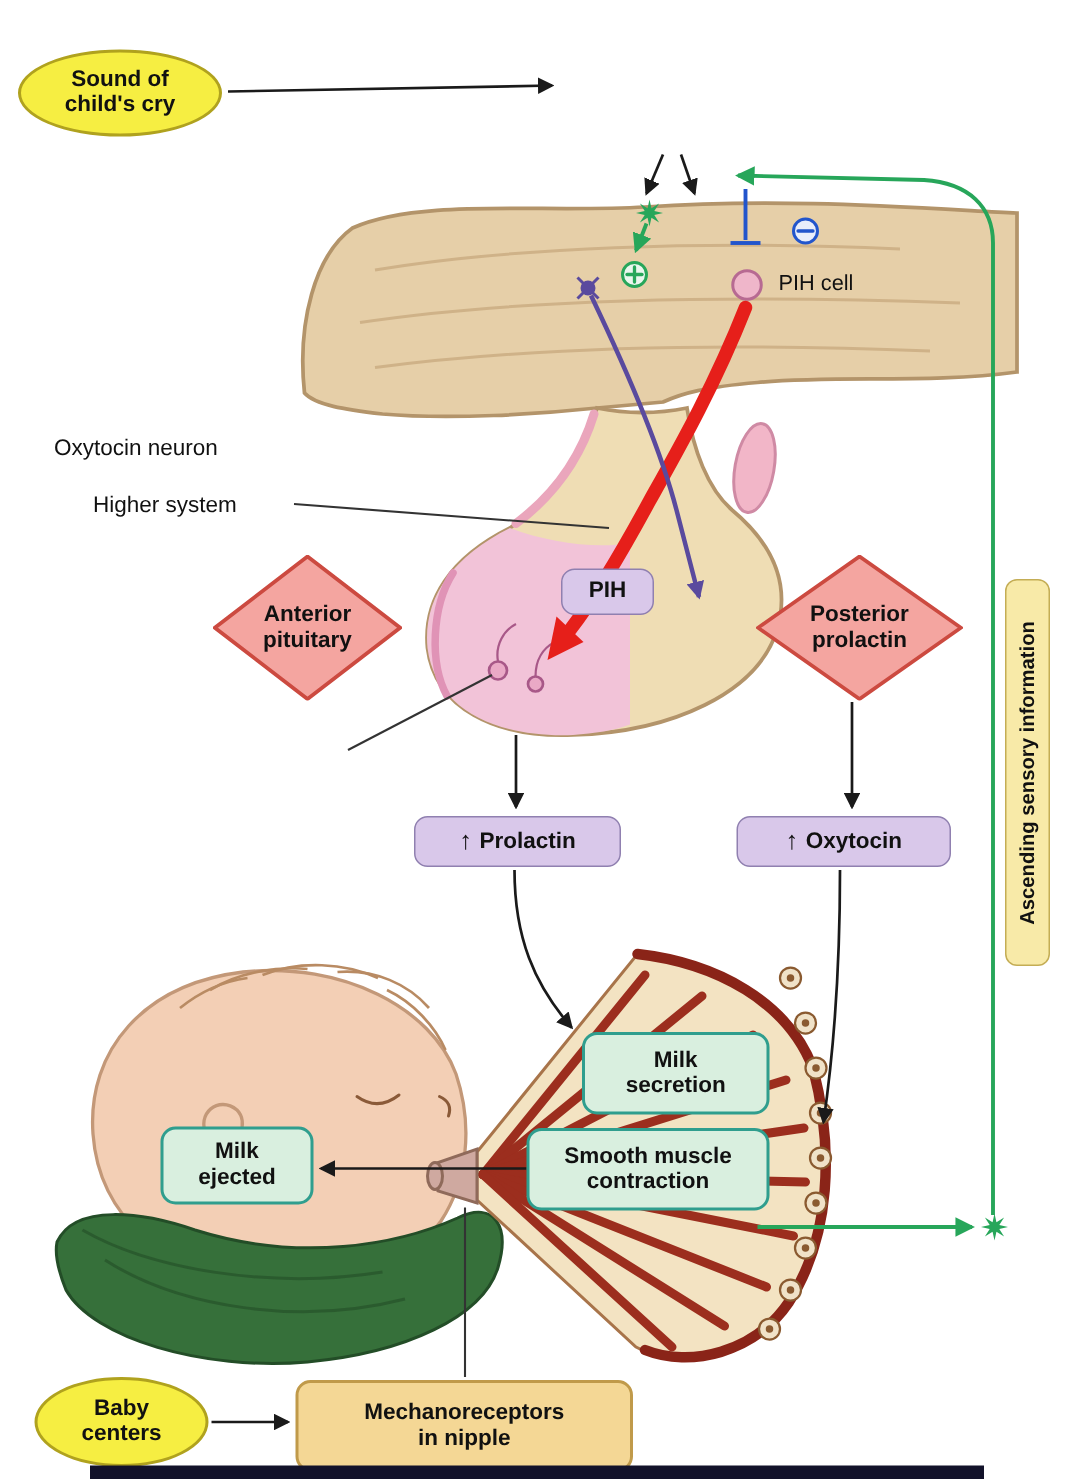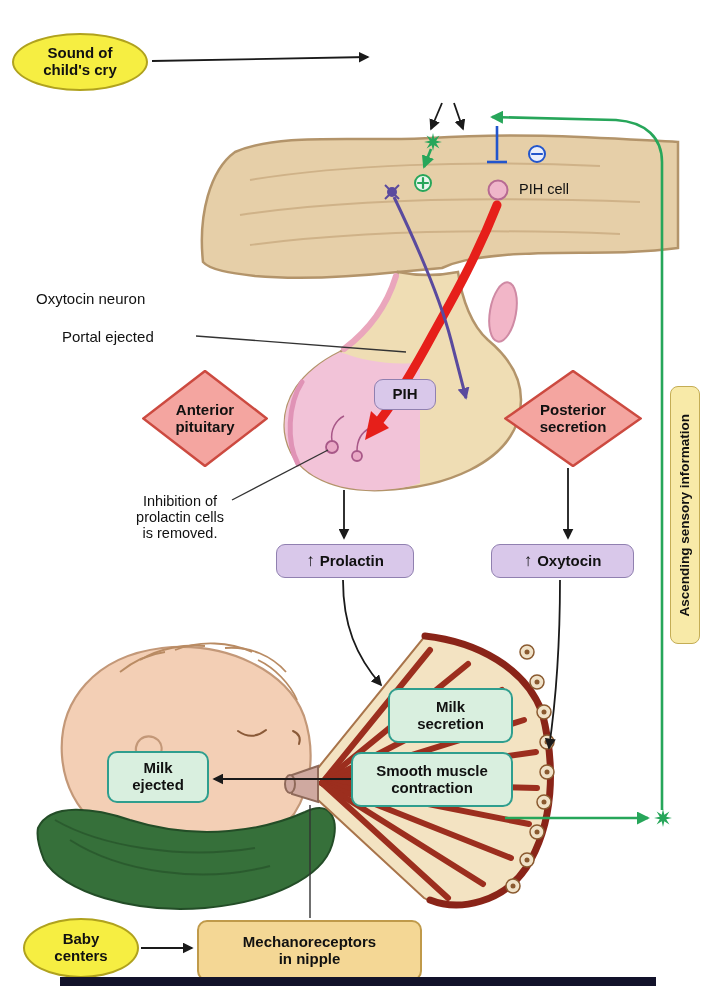--- a/index.html
+++ b/index.html
@@ -207,45 +207,42 @@
     <span class="lbl">Sound of
 child's cry</span>
   </div>
 
 
 
   <div class="freelabel" style="left:519px;top:181px;font-size:14.5px">PIH cell</div>
 
   <div class="freelabel" style="left:36px;top:290px">Oxytocin neuron</div>
 
-  <div class="freelabel" style="left:62px;top:328px">Portal ejected</div>
+  <div class="freelabel" style="left:62px;top:328px">Higher system</div>
 
   <div class="node pbox" style="left:374px;top:379px;width:62px;height:31px">
     <span class="lbl">PIH</span>
   </div>
 
   <div class="node diamond" style="left:142px;top:370px;width:126px;height:97px">
     <svg viewBox="0 0 100 100" preserveAspectRatio="none">
         <polygon points="50,1 99,50 50,99 1,50"></polygon>
       </svg>
     <span class="lbl">Anterior
 pituitary</span>
   </div>
 
   <div class="node diamond" style="left:504px;top:370px;width:138px;height:97px">
     <svg viewBox="0 0 100 100" preserveAspectRatio="none">
         <polygon points="50,1 99,50 50,99 1,50"></polygon>
       </svg>
     <span class="lbl">Posterior
-secretion</span>
-  </div>
-
-  <div class="freelabel" style="left:116px;top:493px;width:128px;text-align:center;font-size:14.5px">Inhibition of
-prolactin cells
-is removed.</div>
+prolactin</span>
+  </div>
+
 
   <div class="node pbox hormone" style="left:276px;top:544px;width:138px;height:34px">
     <span class="uparrow">↑</span>
     <span class="lbl">Prolactin</span>
   </div>
 
   <div class="node pbox hormone" style="left:491px;top:544px;width:143px;height:34px">
     <span class="uparrow">↑</span>
     <span class="lbl">Oxytocin</span>
   </div>

